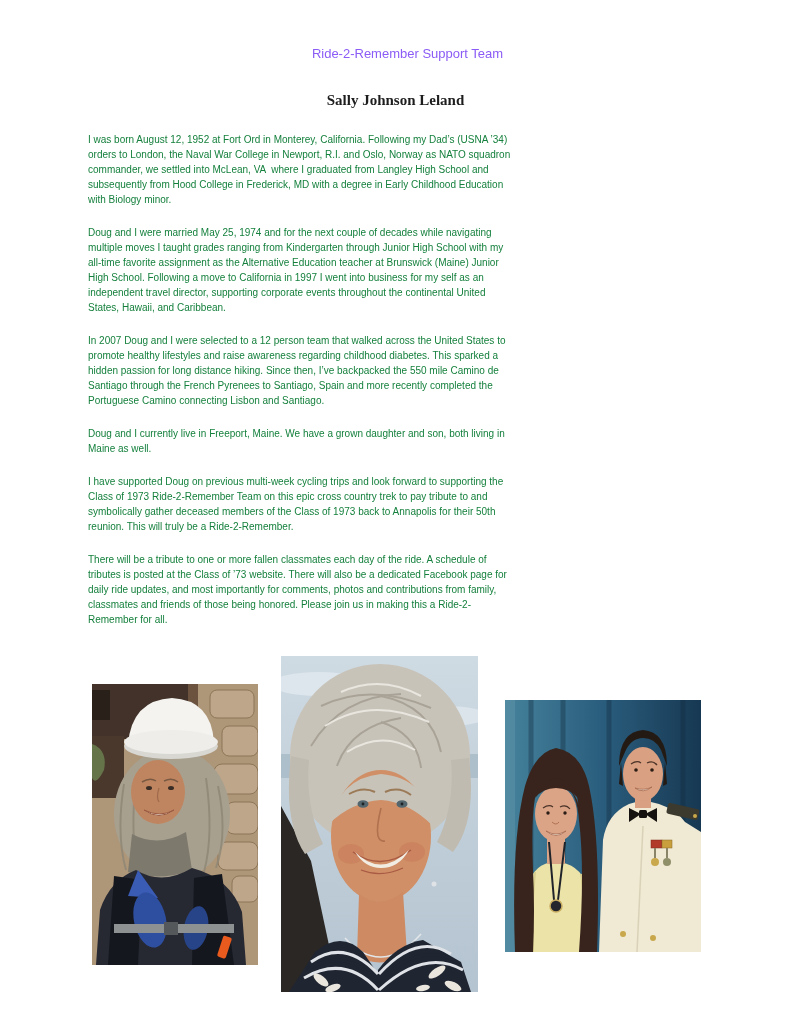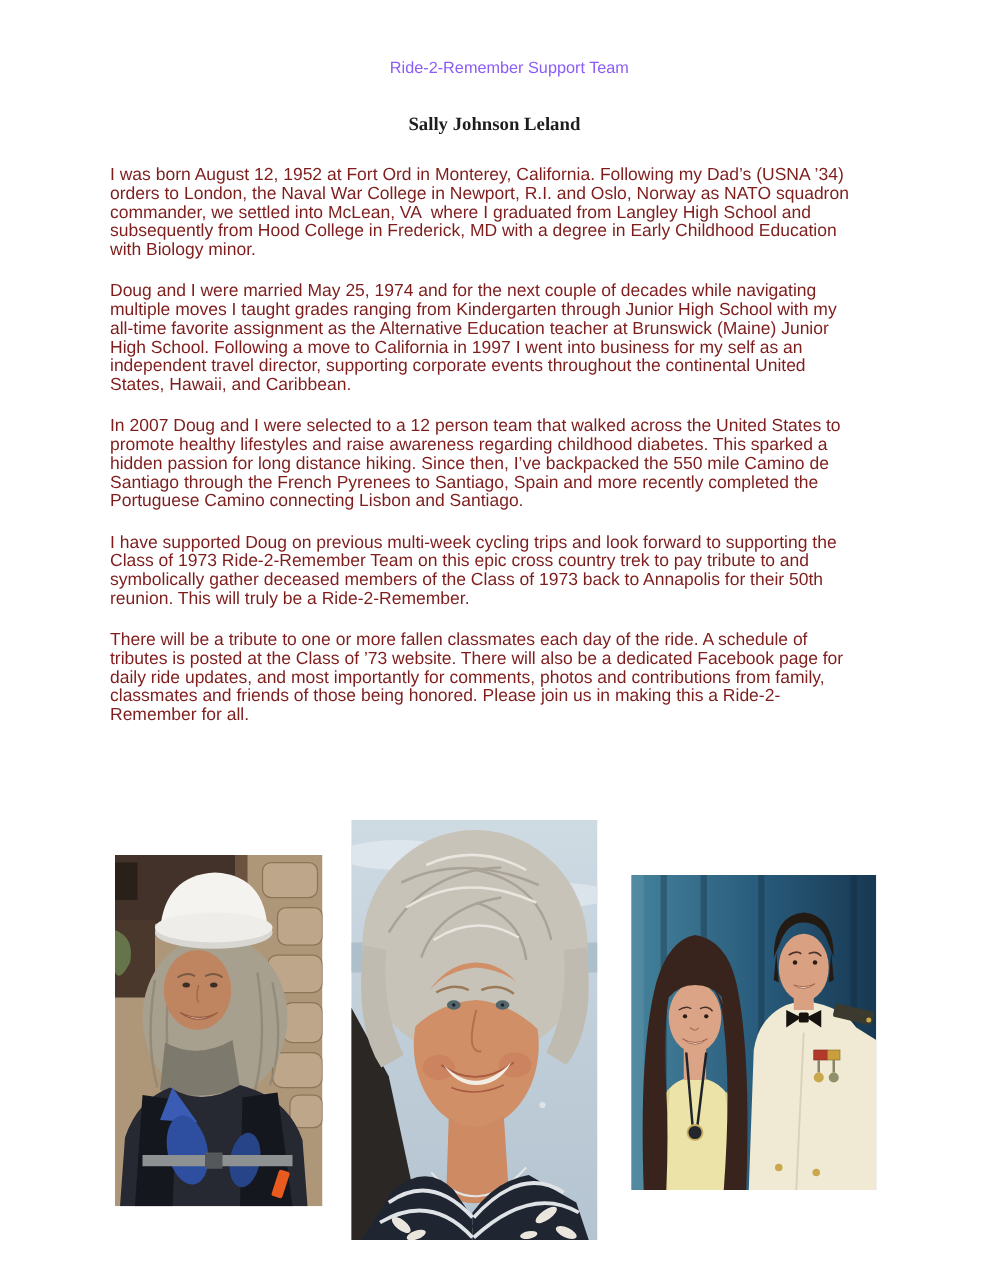--- a/index.html
+++ b/index.html
@@ -30,24 +30,24 @@
     line-height: 18px;
     color: #1d1d1d;
     font-family: Liberation Serif, serif;
   }
   .doc-body {
     position: absolute;
     left: 88px; top: 132px; width: 624px;
   }
   .doc-body p {
     margin: 0 0 18px 0;
-    font-size: 14px;
+    font-size: 10px;
     line-height: 15px;
     white-space: pre-wrap;
-    color: #7f1d1d;
+    color: #15803d;
   }
   .photo { position: absolute; }
   .photo svg { display: block; width: 100%; height: 100%; }
   #photo-hiker    { left: 92px;  top: 684px; width: 166px; height: 281px; }
   #photo-portrait { left: 281px; top: 656px; width: 197px; height: 336px; }
   #photo-couple   { left: 505px; top: 700px; width: 196px; height: 252px; }
 </style>
 </head>
 <body>
 
@@ -66,20 +66,22 @@
 multiple moves I taught grades ranging from Kindergarten through Junior High School with my
 all-time favorite assignment as the Alternative Education teacher at Brunswick (Maine) Junior
 High School. Following a move to California in 1997 I went into business for my self as an
 independent travel director, supporting corporate events throughout the continental United
 States, Hawaii, and Caribbean.</p>
     <p>In 2007 Doug and I were selected to a 12 person team that walked across the United States to
 promote healthy lifestyles and raise awareness regarding childhood diabetes. This sparked a
 hidden passion for long distance hiking. Since then, I’ve backpacked the 550 mile Camino de
 Santiago through the French Pyrenees to Santiago, Spain and more recently completed the
 Portuguese Camino connecting Lisbon and Santiago.</p>
+    <p>Doug and I currently live in Freeport, Maine. We have a grown daughter and son, both living in
+Maine as well.</p>
     <p>I have supported Doug on previous multi-week cycling trips and look forward to supporting the
 Class of 1973 Ride-2-Remember Team on this epic cross country trek to pay tribute to and
 symbolically gather deceased members of the Class of 1973 back to Annapolis for their 50th
 reunion. This will truly be a Ride-2-Remember.</p>
     <p>There will be a tribute to one or more fallen classmates each day of the ride. A schedule of
 tributes is posted at the Class of ’73 website. There will also be a dedicated Facebook page for
 daily ride updates, and most importantly for comments, photos and contributions from family,
 classmates and friends of those being honored. Please join us in making this a Ride-2-
 Remember for all.</p>
   </div>

